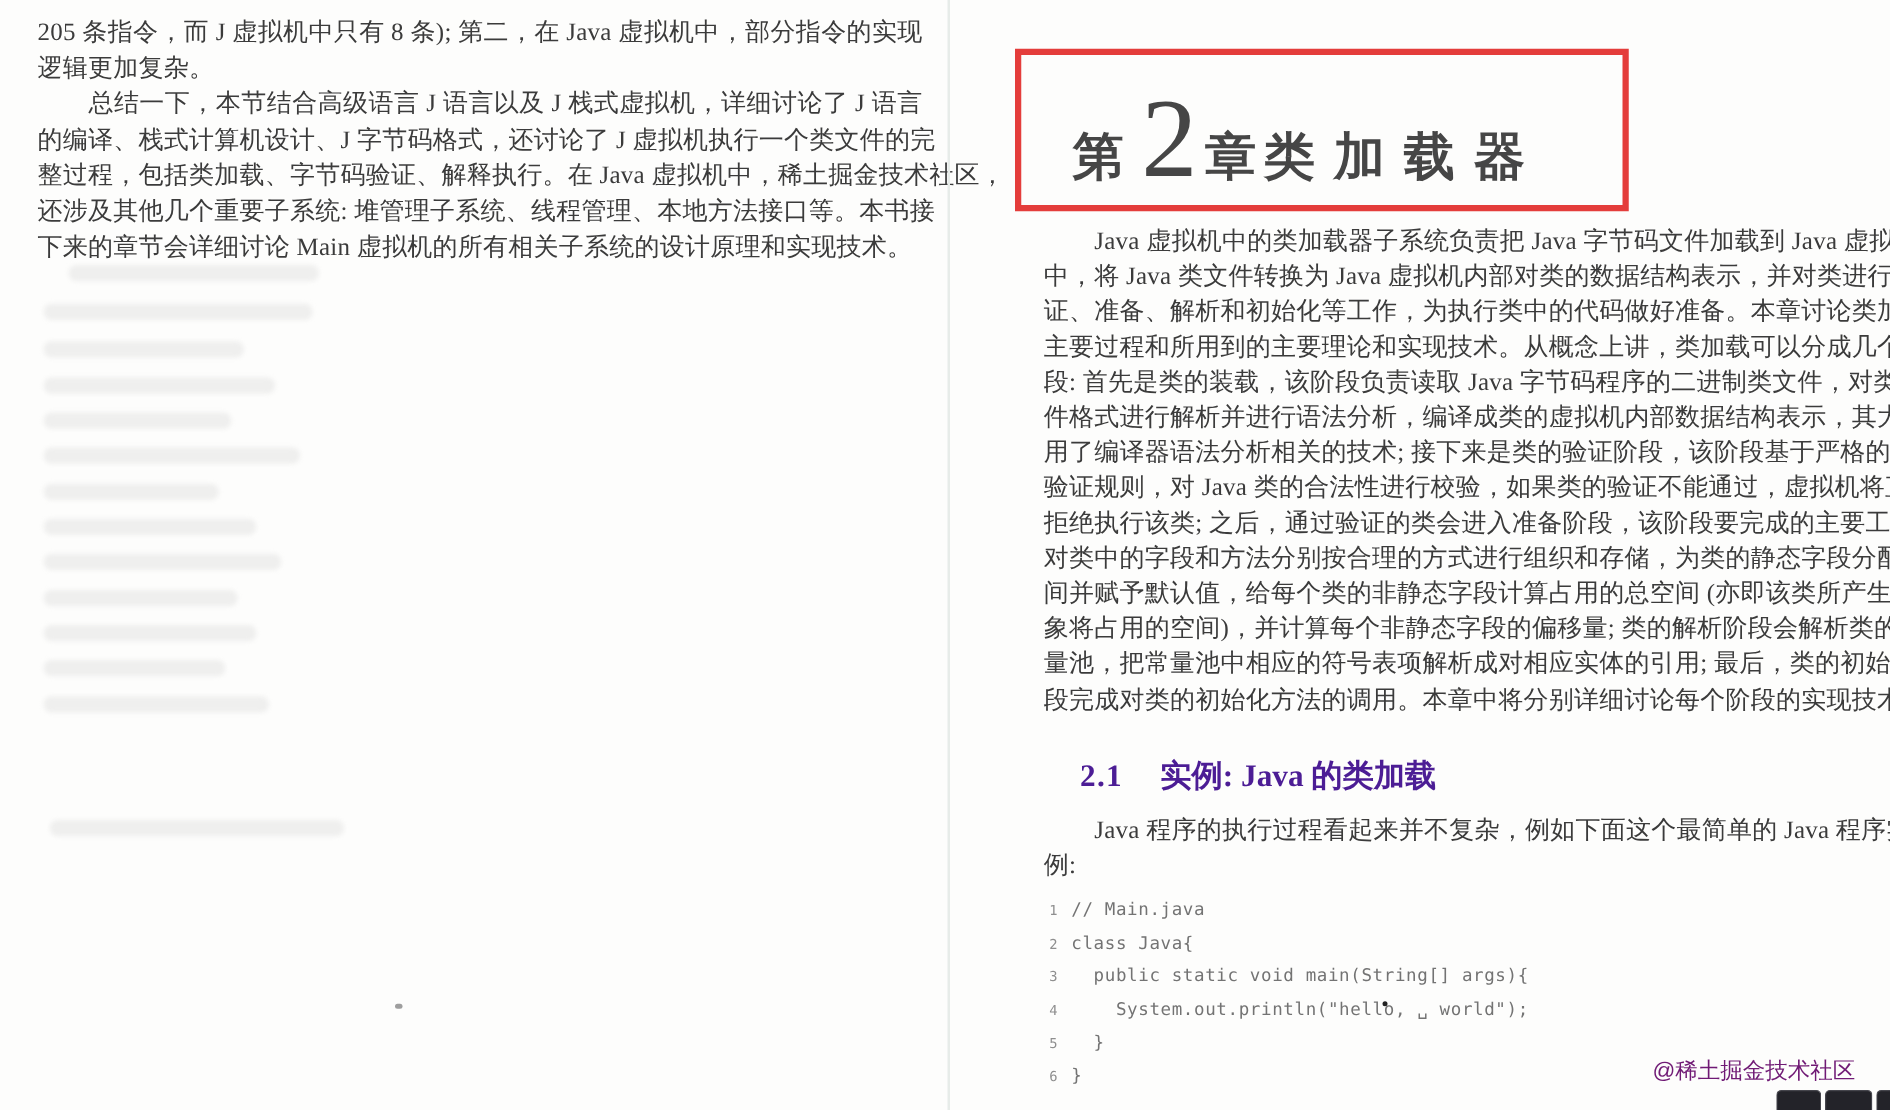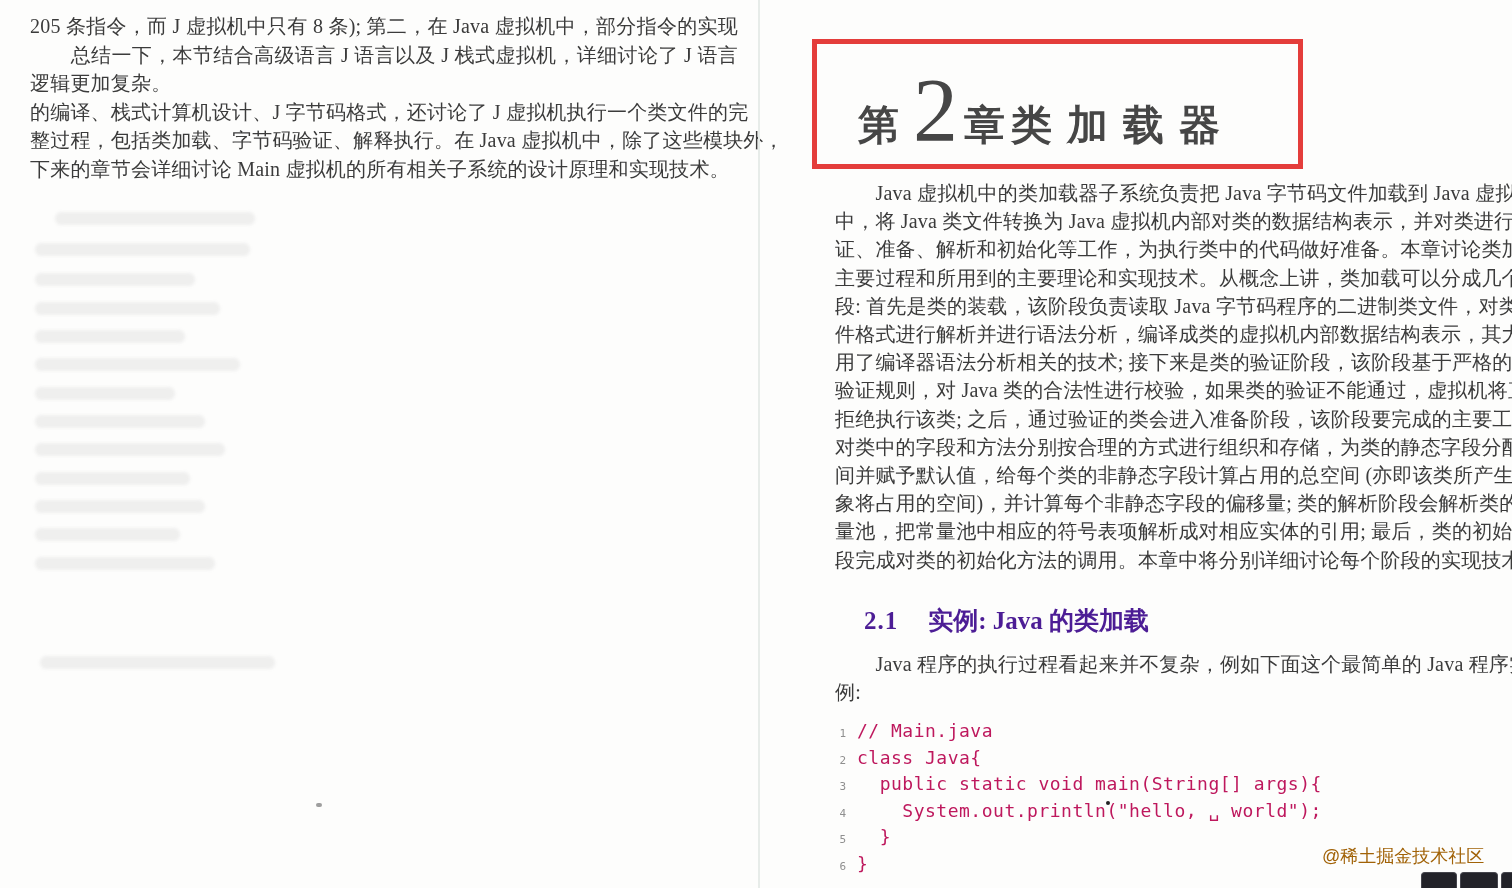--- a/index.html
+++ b/index.html
@@ -42,46 +42,47 @@
   .chapter-box .chap-title{font-size:41px;font-weight:600;letter-spacing:15px;white-space:nowrap;}
 
   .main-para{position:absolute;left:835px;top:179px;width:653px;font-size:20px;line-height:28.2px;}
   .section-heading{position:absolute;left:864px;top:604px;font-size:25px;font-weight:700;color:#4c1d95;white-space:nowrap;}
   .section-heading .sec-num{margin-right:30px;letter-spacing:1px;}
   .lead-para{position:absolute;left:835px;top:650px;width:653px;font-size:20px;line-height:28.2px;}
 
   .code-block{position:absolute;left:834px;top:720px;font-family:"DejaVu Sans Mono","Liberation Mono",monospace;}
   .code-line{height:26.6px;display:flex;align-items:baseline;white-space:pre;}
   .code-line .lno{width:12px;text-align:right;font-size:11px;color:#8f8f8f;margin-right:11px;flex:none;}
-  .code-line .src{font-size:18px;color:#be185d;letter-spacing:.5px;}
+  .code-line .src{font-size:14px;color:#737373;letter-spacing:.5px;}
 
-  .watermark{position:absolute;left:1322px;top:844px;font-size:18px;color:#a16207;
+  .watermark{position:absolute;left:1322px;top:844px;font-size:18px;color:#701a75;
              font-family:"Liberation Sans","DejaVu Sans",sans-serif;white-space:nowrap;}
 
   .ink-dot{position:absolute;left:1106px;top:801px;width:4px;height:4px;background:#222;border-radius:50%;}
 
   .kb-keys{position:absolute;left:1415px;top:872px;width:97px;height:16px;}
   .kb-keys b{position:absolute;top:0;height:16px;background:#232329;border:1px solid #45454c;border-bottom:none;
              border-radius:4px 4px 0 0;box-sizing:border-box;}
   .kb-keys b:nth-of-type(1){left:6px;width:36px;}
   .kb-keys b:nth-of-type(2){left:45px;width:38px;}
   .kb-keys b:nth-of-type(3){left:86px;width:20px;}
 </style>
 </head>
 <body>
 
 <div class="screen">
 
   <div>
     <div class="left-text">
         <div class="tline">205 条指令，而 J 虚拟机中只有 8 条); 第二，在 Java 虚拟机中，部分指令的实现</div>
+        <div class="tline noj">逻辑更加复杂。</div>
         <div class="tline">　　总结一下，本节结合高级语言 J 语言以及 J 栈式虚拟机，详细讨论了 J 语言</div>
-        <div class="tline noj">逻辑更加复杂。</div>
         <div class="tline">的编译、栈式计算机设计、J 字节码格式，还讨论了 J 虚拟机执行一个类文件的完</div>
-        <div class="tline">整过程，包括类加载、字节码验证、解释执行。在 Java 虚拟机中，除了这些模块外，</div>
+        <div class="tline">整过程，包括类加载、字节码验证、解释执行。在 Java 虚拟机中，稀土掘金技术社区，</div>
+        <div class="tline">还涉及其他几个重要子系统: 堆管理子系统、线程管理、本地方法接口等。本书接</div>
         <div class="tline noj">下来的章节会详细讨论 Main 虚拟机的所有相关子系统的设计原理和实现技术。</div>
       </div>
     <div class="ghost">
       <i></i>
         <i></i>
         <i></i>
         <i></i>
         <i></i>
         <i></i>
         <i></i>

